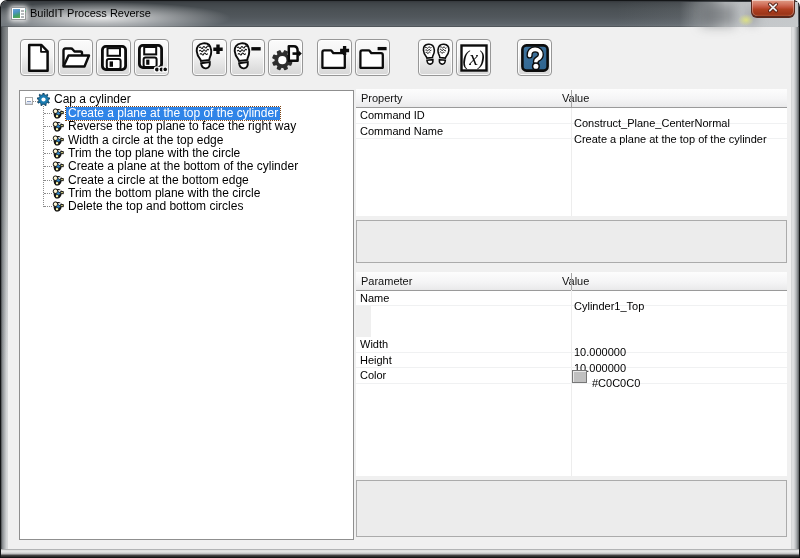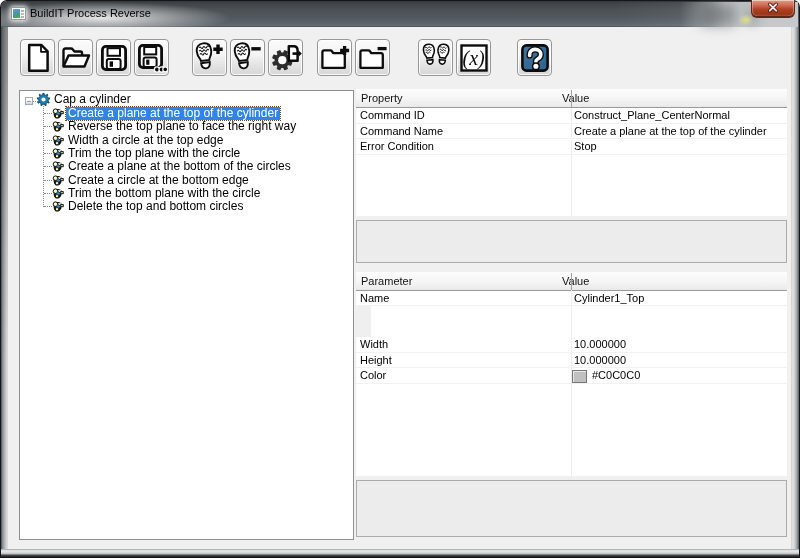--- a/index.html
+++ b/index.html
@@ -30,21 +30,21 @@
 .hdr{position:absolute;left:356px;width:431px;height:19px;box-sizing:border-box;border-bottom:1px solid #9a9a9a;
  background:linear-gradient(180deg,#fdfdfd 0,#f5f5f6 55%,#ececed 90%,#e8e8e9 100%);font-size:11px;color:#111}
 .hdr .c1{position:absolute;left:5px;top:0;line-height:18px}
 .hdr .c2{position:absolute;left:206px;top:0;line-height:18px}
 .hsep{position:absolute;left:571px;width:1px;background:#a3a3a3}
 .white{position:absolute;left:356px;width:431px;background:#fff}
 .colsep{position:absolute;left:571px;width:1px;background:#ededed}
 .prow{position:absolute;left:356px;width:431px;height:15.7px;box-sizing:border-box;border-bottom:1px solid #f0f1f2;font-size:11px;color:#000}
 .prow .l{position:absolute;left:4px;top:0;line-height:15px;white-space:nowrap}
 .prow .li{position:absolute;left:19px;top:0;line-height:15px;white-space:nowrap}
-.prow .v{position:absolute;left:218px;top:0;line-height:15px;white-space:nowrap}
+.prow .v{position:absolute;left:218px;top:8px;line-height:15px;white-space:nowrap}
 .grybox{position:absolute;left:356px;width:431px;background:#ececec;border:1px solid #ababab;box-sizing:border-box}
 .expbox{position:absolute;width:9px;height:9px;box-sizing:border-box;border:1px solid #9b9b9b;background:#fff}
 .expbox:before{content:"";position:absolute;left:1px;top:3px;width:5px;height:1px;background:#404040}
 .expbox.plus:after{content:"";position:absolute;left:3px;top:1px;width:1px;height:5px;background:#404040}
 </style></head>
 <body>
 <div id="win">
 <div id="frame"></div>
 <div id="lshade"></div>
 <div id="botframe"></div>
@@ -239,21 +239,21 @@
         <use href="#stepicon"></use>
       </svg>
 <div class="trow" style="left:68px;top:134px;line-height:13px">Width a circle at the top edge</div>
 <svg class="abs" style="left:52px;top:148px" width="12" height="11" viewBox="0 0 12 11">
         <use href="#stepicon"></use>
       </svg>
 <div class="trow" style="left:68px;top:147px;line-height:13px">Trim the top plane with the circle</div>
 <svg class="abs" style="left:52px;top:161px" width="12" height="11" viewBox="0 0 12 11">
         <use href="#stepicon"></use>
       </svg>
-<div class="trow" style="left:68px;top:160px;line-height:13px">Create a plane at the bottom of the circles</div>
+<div class="trow" style="left:68px;top:160px;line-height:13px">Create a plane at the bottom of the cylinder</div>
 <svg class="abs" style="left:52px;top:175px" width="12" height="11" viewBox="0 0 12 11">
         <use href="#stepicon"></use>
       </svg>
 <div class="trow" style="left:68px;top:174px;line-height:13px">Create a circle at the bottom edge</div>
 <svg class="abs" style="left:52px;top:188px" width="12" height="11" viewBox="0 0 12 11">
         <use href="#stepicon"></use>
       </svg>
 <div class="trow" style="left:68px;top:187px;line-height:13px">Trim the bottom plane with the circle</div>
 <svg class="abs" style="left:52px;top:201px" width="12" height="11" viewBox="0 0 12 11">
         <use href="#stepicon"></use>
@@ -269,24 +269,20 @@
 <div class="hsep" style="top:90px;height:17px"></div>
 <div class="colsep" style="top:108px;height:108px"></div>
 <div class="prow" style="top:107.9px">
       <span class="l">Command ID</span>
       <span class="v">Construct_Plane_CenterNormal</span>
     </div>
 <div class="prow" style="top:123.6px">
       <span class="l">Command Name</span>
       <span class="v">Create a plane at the top of the cylinder</span>
     </div>
-<div class="prow" style="top:139.3px">
-      <span class="l">Error Condition</span>
-      <span class="v">Stop</span>
-    </div>
 <div class="grybox" style="top:220px;height:43px"></div>
 
 <div class="white" style="top:290px;height:186px"></div>
 <div class="abs" style="left:356px;top:306px;width:15px;height:31px;background:#efefef"></div>
 <div class="hdr" style="top:272px">
       <span class="c1">Parameter</span>
       <span class="c2">Value</span>
     </div>
 <div class="hsep" style="top:273px;height:17px"></div>
 <div class="colsep" style="top:290px;height:186px"></div>

